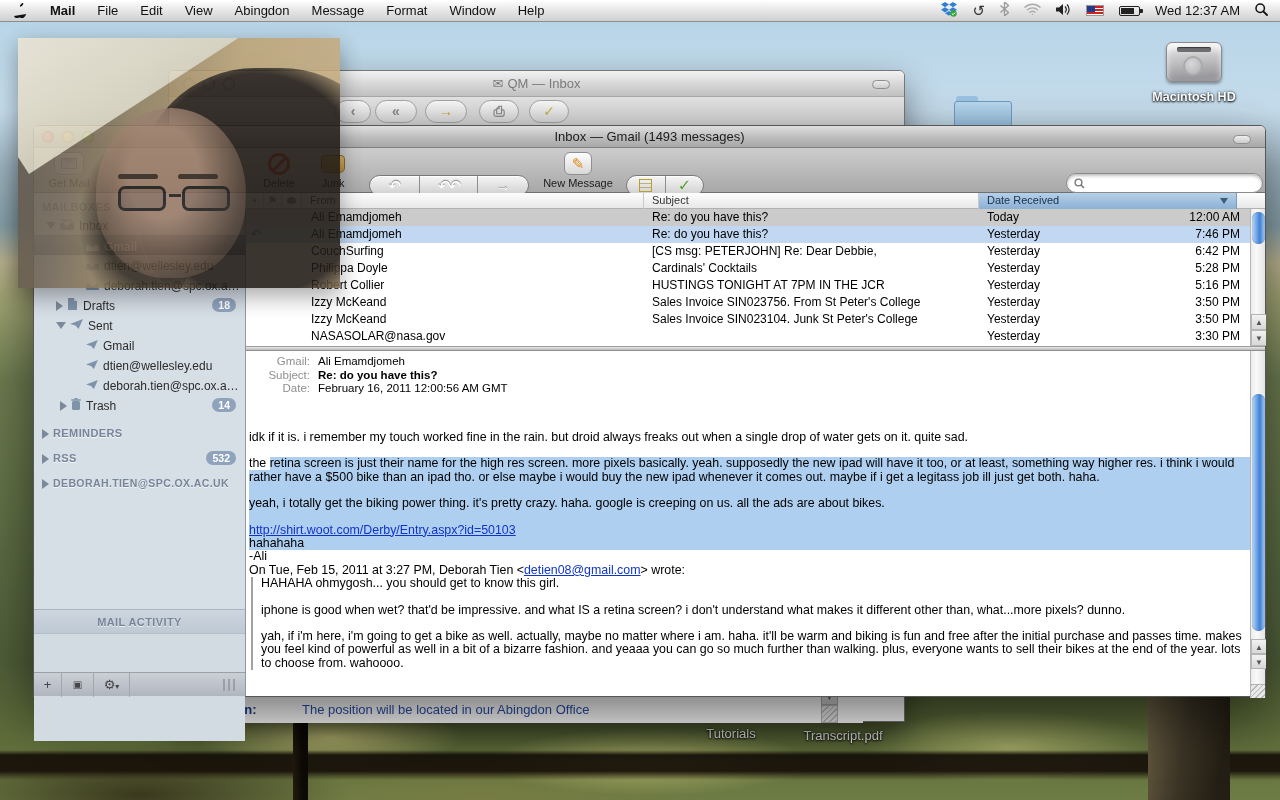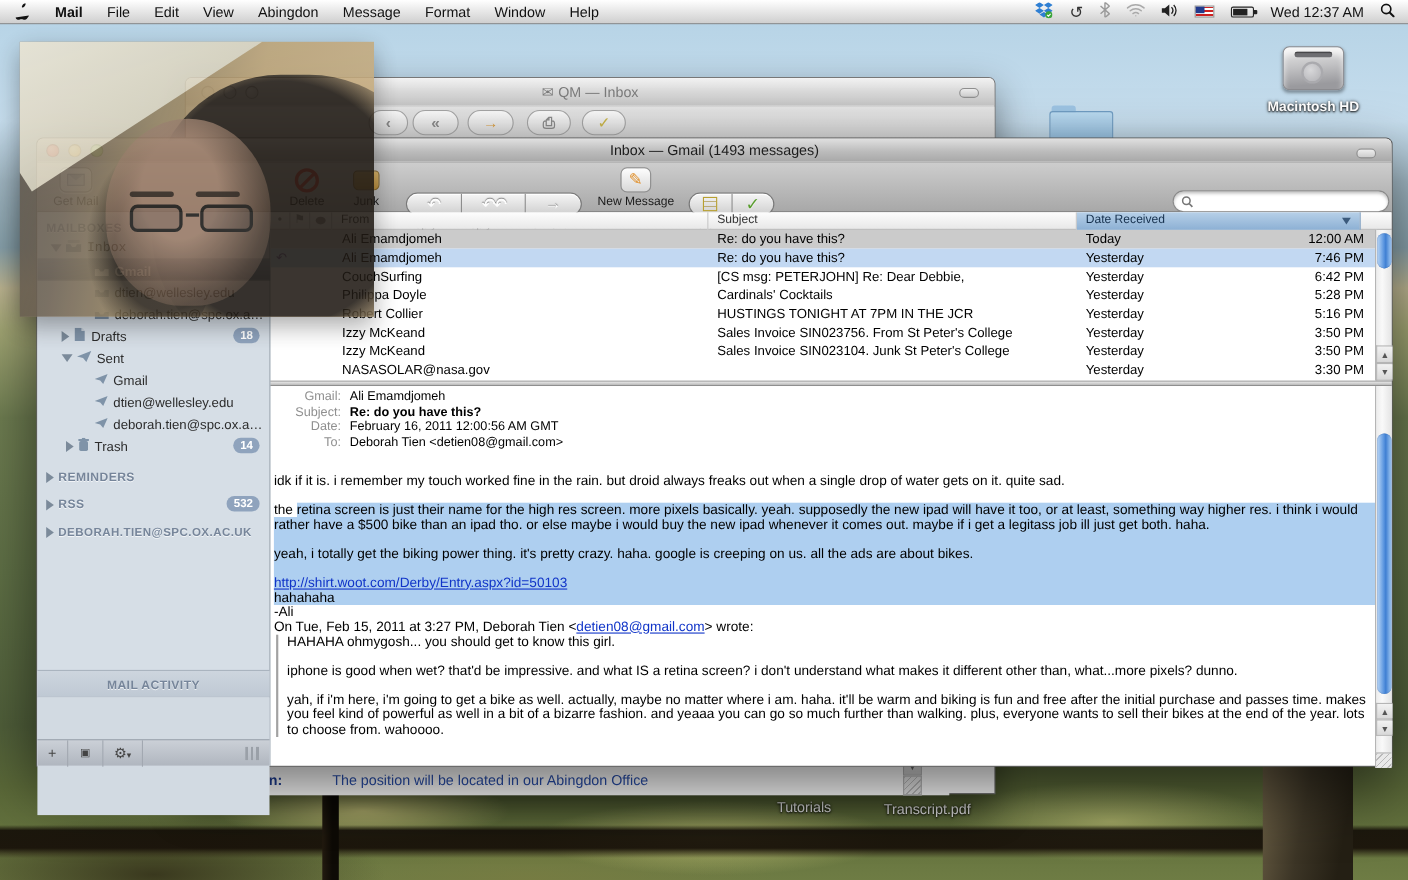--- a/index.html
+++ b/index.html
@@ -316,21 +316,21 @@
             <circle cx="4.5" cy="4.5" r="3.4" fill="none" stroke="#777" stroke-width="1.4"></circle>
             <line x1="7" y1="7" x2="10" y2="10" stroke="#777" stroke-width="1.6"></line>
           </svg>
       </div>
       <div class="search-label">Search</div>
     </div>
 
     <div class="sidebar">
       <div class="sb-row" style="top:4px;"><span class="grp-txt" style="margin-left:8px;">MAILBOXES</span></div>
 
-      <div class="sb-row" style="top:22px;padding-left:12px;font-family:Liberation Mono, monospace;">
+      <div class="sb-row" style="top:22px;padding-left:12px;">
         <span class="disc disc-down"></span><span class="sb-ico"><svg width="14" height="11" viewBox="0 0 14 11">
               <path fill="currentColor" d="M0 4h4l1.5 2.5h3L10 4h4v7H0z"></path>
               <rect x="1.5" y="0" width="11" height="3" rx="1" fill="currentColor" opacity=".5"></rect>
             </svg></span><span class="sb-label">Inbox</span>
       </div>
       <div class="sb-row sb-sel" style="top:42px;padding-left:52px;">
         <span class="sb-ico"><svg width="13" height="10" viewBox="0 0 14 11">
               <path fill="currentColor" d="M0 4h4l1.5 2.5h3L10 4h4v7H0z"></path>
             </svg></span><span class="sb-label">Gmail</span>
       </div>
@@ -478,24 +478,20 @@
           <span class="hlabel">Gmail:</span>
           <span class="hval">Ali Emamdjomeh</span>
         </div>
       <div class="hrow" style="top:16.5px;">
           <span class="hlabel">Subject:</span>
           <span class="hval" style="font-weight:bold;">Re: do you have this?</span>
         </div>
       <div class="hrow" style="top:30px;">
           <span class="hlabel">Date:</span>
           <span class="hval">February 16, 2011 12:00:56 AM GMT</span>
-        </div>
-      <div class="hrow" style="top:43.5px;">
-          <span class="hlabel">To:</span>
-          <span class="hval">Deborah Tien &lt;detien08@gmail.com&gt;</span>
         </div>
 
       <div class="msg-body">
         <p>idk if it is.  i remember my touch worked fine in the rain.  but droid always freaks out when a single drop of water gets on it.  quite sad.</p>
         <div class="hl-block">
           <p><span class="nohl">the </span><span>retina screen is just their name for the high res screen.  more pixels basically.  yeah.  supposedly the new ipad will have it too, or at least, something way higher res.  i think i would rather have a $500 bike than an ipad tho.  or else maybe i would buy the new ipad whenever it comes out.  maybe if i get a legitass job ill just get both.  haha.</span></p>
           <p>yeah, i totally get the biking power thing.  it's pretty crazy.  haha.  google is creeping on us.  all the ads are about bikes.</p>
           <p><span class="mlink">http://shirt.woot.com/Derby/Entry.aspx?id=50103</span><br><span>hahahaha</span></p>
         </div>
         <p class="sig-line p0" style="margin-top:0;">-Ali</p>

